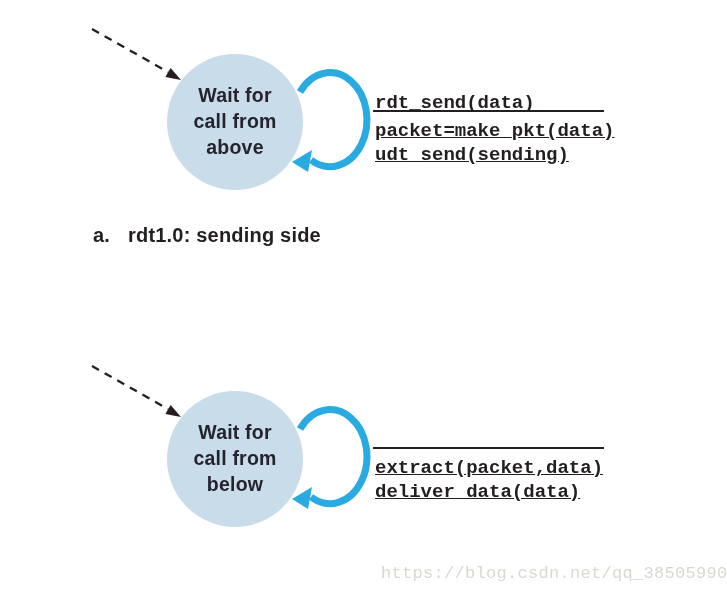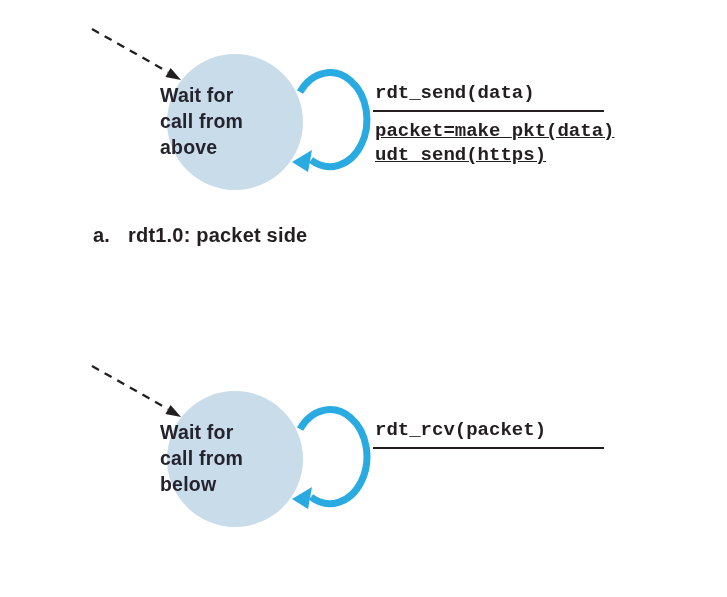--- a/index.html
+++ b/index.html
@@ -15,36 +15,36 @@
     width:727px;height:597px;
     background:#ffffff;
     font-family:"Liberation Sans",sans-serif;
     overflow:hidden;
   }
   .fsm{position:absolute;left:0;width:727px;height:300px;}
   .fsm svg{position:absolute;left:0;top:0;}
   .state-label{
     position:absolute;
     left:160px;top:82px;width:150px;
-    text-align:left;
+    text-align:center;
     white-space:pre-line;
     font-size:19.5px;
     font-weight:600;
     line-height:26px;
     color:var(--state-text);
     letter-spacing:.2px;
   }
   .code{
     font-family:"Liberation Mono",monospace;
     font-weight:700;
     font-size:19px;
     color:var(--ink);
     white-space:nowrap;
   }
-  .event-label{position:absolute;left:375px;top:82px;}
+  .event-label{position:absolute;left:375px;top:92px;}
   .divider{position:absolute;left:373px;top:110px;width:231px;height:2px;background:var(--ink);}
   .action-lines{position:absolute;left:375px;top:119px;line-height:24px;text-decoration:underline;}
   .caption{
     position:absolute;left:93px;top:224px;
     font-size:20px;font-weight:700;color:var(--ink);
     letter-spacing:.2px;white-space:nowrap;
   }
   .caption .prefix{display:inline-block;width:35px;}
   .watermark{
     position:absolute;left:381px;top:564px;
@@ -66,35 +66,39 @@
       <path d="M 300 92 A 37 47 0 1 1 311 160" fill="none" stroke="var(--loop-blue)" stroke-width="7"></path>
       <polygon points="292,162 312,150 308,172" fill="var(--loop-blue)"></polygon>
     </svg>
     <div class="state-label">Wait for
 call from
 above</div>
     <div class="code event-label">rdt_send(data)</div>
     <div class="divider"></div>
     <div class="code action-lines">
       <div>packet=make_pkt(data)</div>
-      <div>udt_send(https)</div>
+      <div>udt_send(sending)</div>
     </div>
     <div class="caption">
-      <span class="prefix">a.</span><span>rdt1.0: packet side</span>
+      <span class="prefix">a.</span><span>rdt1.0: sending side</span>
     </div>
   </section>
 
   <section class="fsm" style="top:337px">
     <svg width="727" height="260" viewBox="0 0 727 260">
       <line x1="92" y1="29" x2="168" y2="72" stroke="var(--ink)" stroke-width="2.3" stroke-dasharray="8 6.5"></line>
       <polygon points="181,80 165.4,77 170.6,68" fill="var(--ink)"></polygon>
       <circle cx="235" cy="122" r="68" fill="var(--state-fill)"></circle>
       <path d="M 300 92 A 37 47 0 1 1 311 160" fill="none" stroke="var(--loop-blue)" stroke-width="7"></path>
       <polygon points="292,162 312,150 308,172" fill="var(--loop-blue)"></polygon>
     </svg>
     <div class="state-label">Wait for
 call from
 below</div>
-    <div class="code event-label">rdt_rcv(packet)</div>
     <div class="divider"></div>
+    <div class="code action-lines">
+      <div>extract(packet,data)</div>
+      <div>deliver_data(data)</div>
+    </div>
   </section>
 
+  <div class="watermark">https://blog.csdn.net/qq_38505990</div>
 </div>
 
 </body></html>

